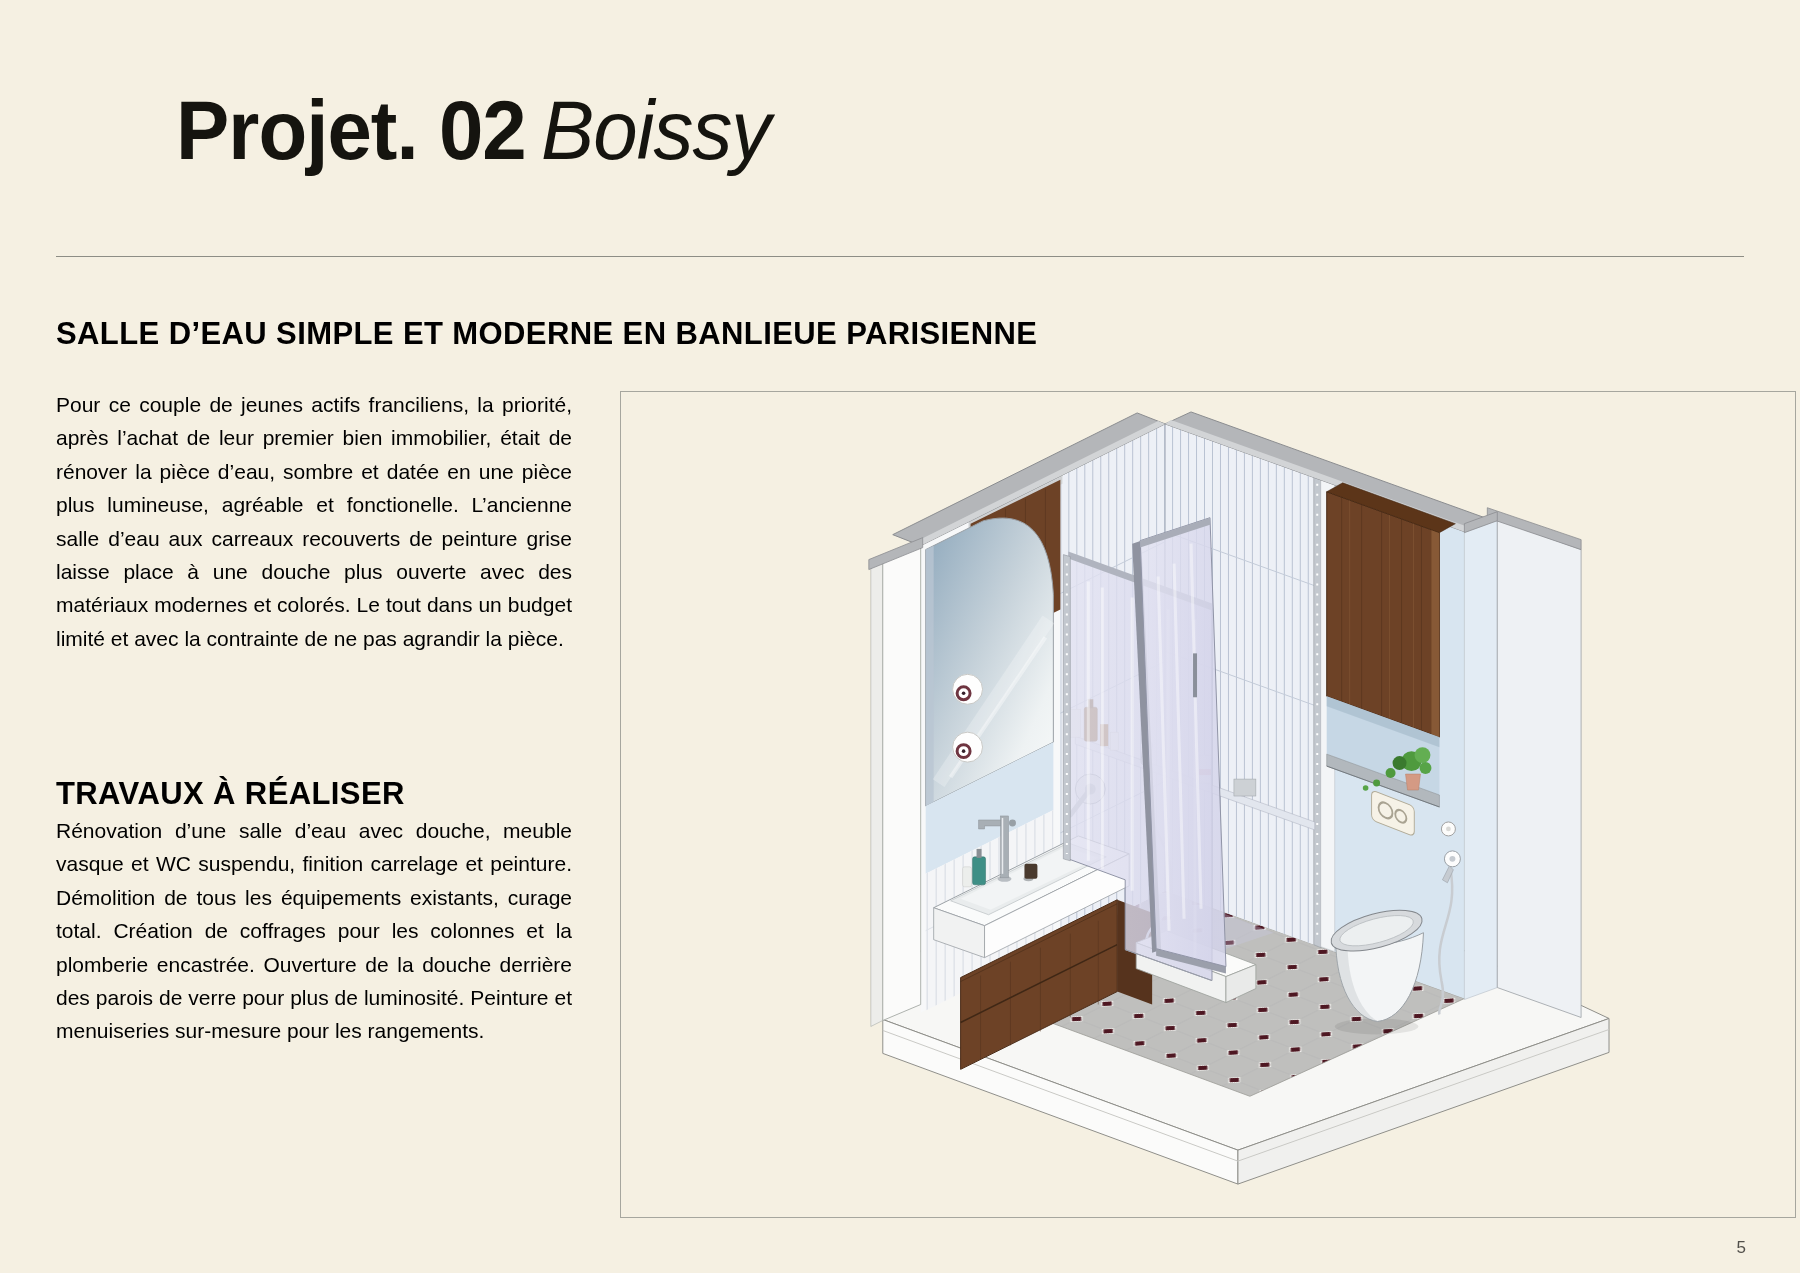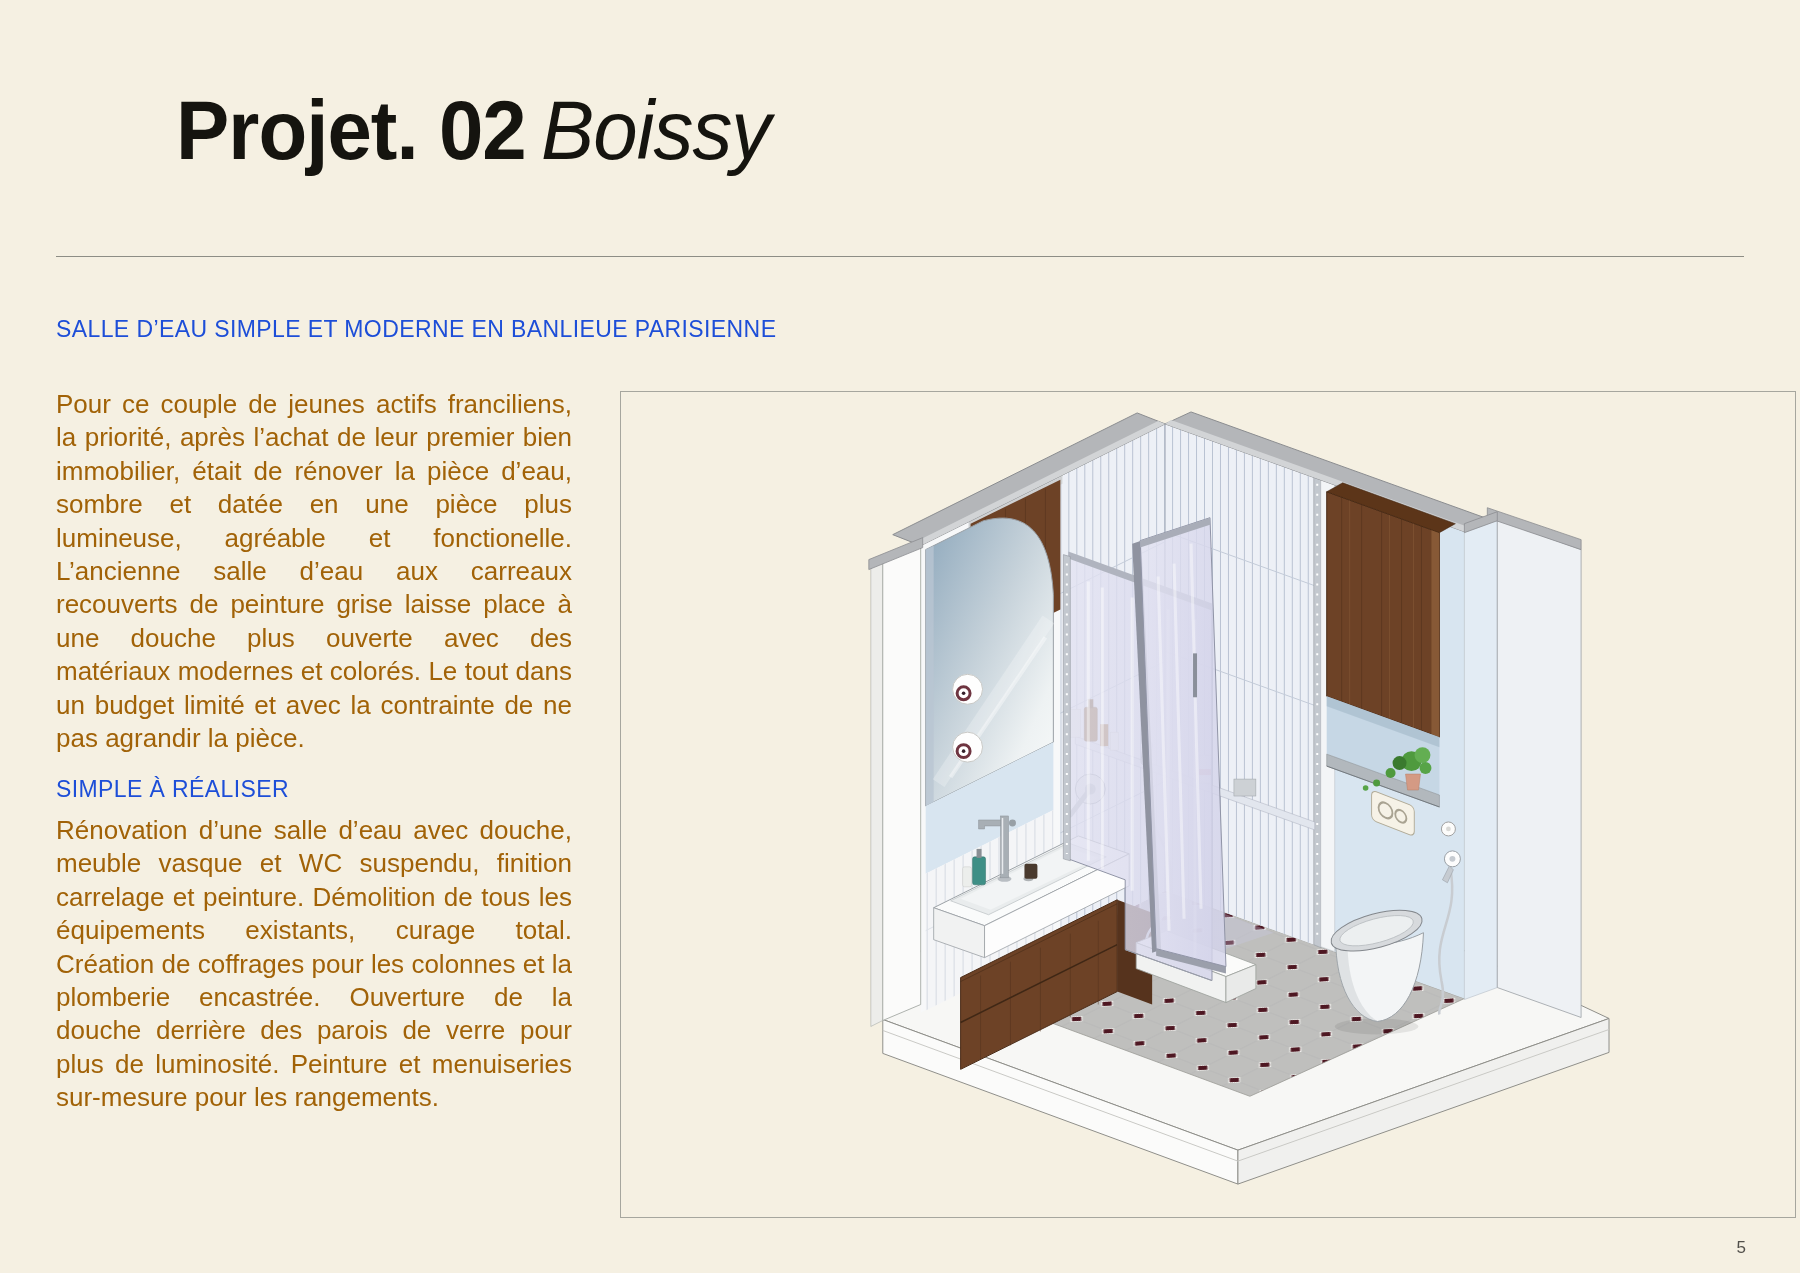--- a/index.html
+++ b/index.html
@@ -11,28 +11,28 @@
   }
   .title{
     position:absolute;left:176px;top:84px;font-size:84px;line-height:1.1;
     color:#15140f;letter-spacing:-1px;white-space:nowrap;
     transform:scaleX(.95);transform-origin:left top;
   }
   .title .main{font-weight:700}
   .title .accent{font-style:italic;font-weight:400;margin-left:16px}
   .rule{position:absolute;left:56px;right:56px;top:256px;border-top:1px solid #8d8d85}
   .h-section{
-    position:absolute;left:56px;font-size:23px;font-weight:400;
-    color:#1d4ed8;letter-spacing:.4px;white-space:nowrap;
+    position:absolute;left:56px;font-size:31px;font-weight:700;
+    color:#000000;letter-spacing:.4px;white-space:nowrap;
   }
   #h-intro{top:316px}
   #h-works{top:776px}
   .para{
-    position:absolute;left:56px;width:516px;font-size:26px;line-height:33.4px;
-    text-align:justify;color:#a16207;
+    position:absolute;left:56px;width:516px;font-size:21px;line-height:33.4px;
+    text-align:justify;color:#000000;
   }
   #p-intro{top:388px}
   #p-works{top:814px}
   .figure{
     position:absolute;left:620px;top:391px;width:1176px;height:827px;
     border:1px solid #a6a69e;box-sizing:border-box;
   }
   .figure svg{display:block;width:100%;height:100%}
   .pagenum{position:absolute;right:54px;top:1238px;font-size:17px;color:#514f4a}
 </style>
@@ -41,21 +41,21 @@
 
 <div class="title">
   <span class="main">Projet. 02</span><span class="accent">Boissy</span>
 </div>
 
 <div class="rule"></div>
 
 <div class="h-section" id="h-intro">SALLE D’EAU SIMPLE ET MODERNE EN BANLIEUE PARISIENNE</div>
 <div class="para" id="p-intro">Pour ce couple de jeunes actifs franciliens, la priorité, après l’achat de leur premier bien immobilier, était de rénover la pièce d’eau, sombre et datée en une pièce plus lumineuse, agréable et fonctionelle. L’ancienne salle d’eau aux carreaux recouverts de peinture grise laisse place à une douche plus ouverte avec des matériaux modernes et colorés. Le tout dans un budget limité et avec la contrainte de ne pas agrandir la pièce.</div>
 
-<div class="h-section" id="h-works">SIMPLE À RÉALISER</div>
+<div class="h-section" id="h-works">TRAVAUX À RÉALISER</div>
 <div class="para" id="p-works">Rénovation d’une salle d’eau avec douche, meuble vasque et WC suspendu, finition carrelage et peinture. Démolition de tous les équipements existants, curage total. Création de coffrages pour les colonnes et la plomberie encastrée. Ouverture de la douche derrière des parois de verre pour plus de luminosité. Peinture et menuiseries sur-mesure pour les rangements.</div>
 
 <div class="figure">
 <svg viewBox="0 0 1176 827">
   <defs>
     <pattern id="floorTiles" width="34" height="34" patternUnits="userSpaceOnUse" patternTransform="matrix(0.93,0.36,-0.9,0.45,545,500)">
       <rect width="34" height="34" fill="#efefec"></rect>
       <polygon points="7,0 27,0 34,7 34,27 27,34 7,34 0,27 0,7" fill="#bfbfbd" stroke="#b0b0ae" stroke-width="0.5"></polygon>
       <path d="M-5,0 L0,-5 L5,0 L0,5 Z M29,0 L34,-5 L39,0 L34,5 Z M-5,34 L0,29 L5,34 L0,39 Z M29,34 L34,29 L39,34 L34,39 Z" fill="#4e1722"></path>
     </pattern>

